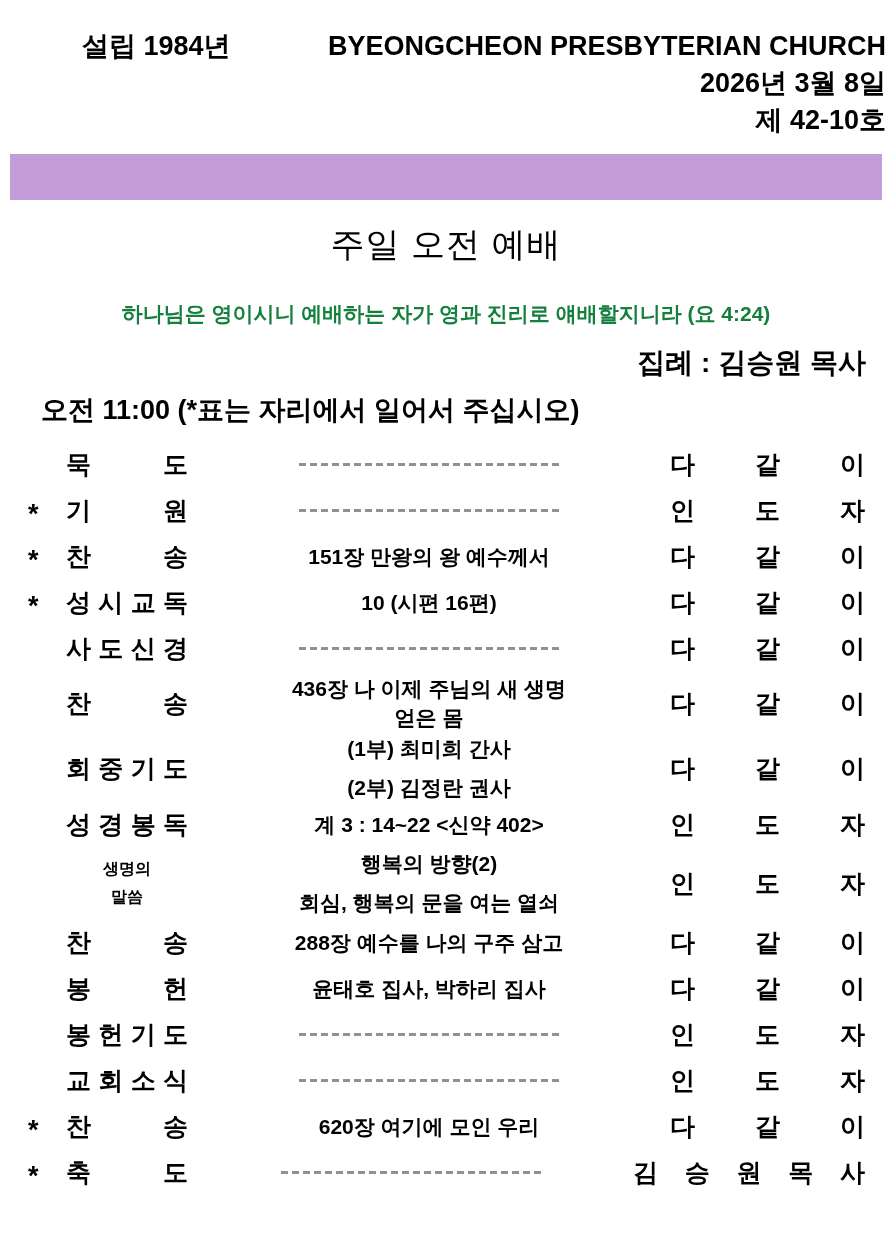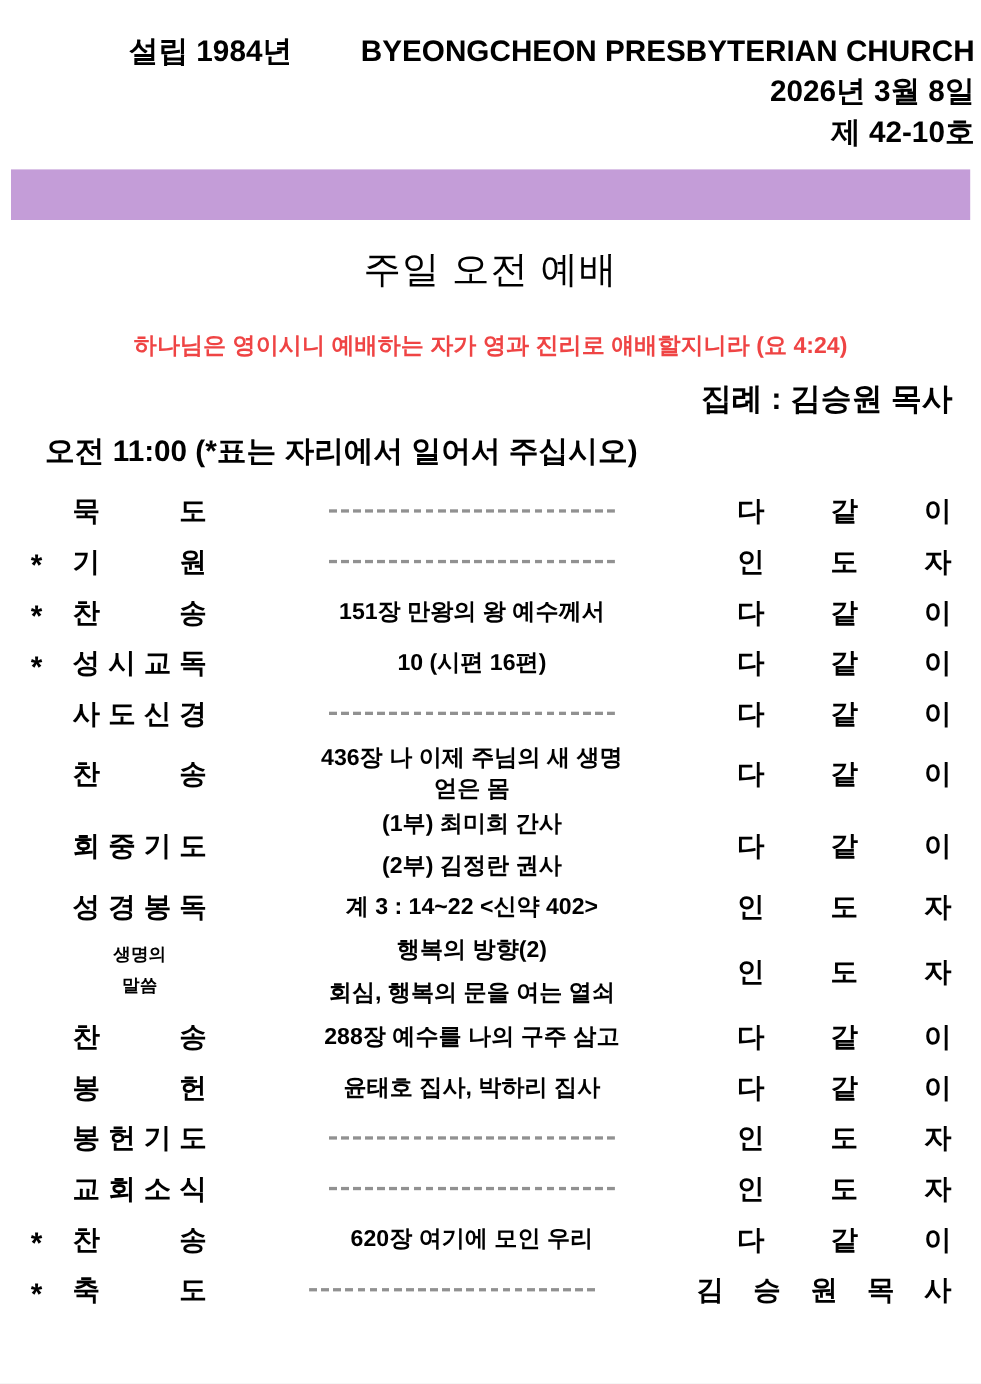--- a/index.html
+++ b/index.html
@@ -4,21 +4,21 @@
 <style>
   html,body { margin:0; padding:0; background:#e8e8e8; }
   .page {
     width:892px; height:1258px; margin:0 auto; background:#ffffff;
     font-family:"Liberation Sans","DejaVu Sans",sans-serif;
     font-weight:700; color:#000; position:relative; overflow:hidden;
     box-sizing:border-box;
   }
   
   .header { padding:28px 6px 0 0; font-size:27px; line-height:36px; text-align:right; }
-  .h-line1 { display:flex; justify-content:space-between; padding-left:117px; }
+  .h-line1 { display:flex; justify-content:space-between; padding-left:82px; }
   .h-line2, .h-line3 { margin-top:1px; }
   
   .banner { height:46px; margin:16px 10px 0 10px; }
   
   .title { text-align:center; font-size:34px; letter-spacing:1px; margin:22px 0 0 0; font-weight:400; }
   .verse { text-align:center; font-size:21px; margin-top:32px; }
   .officiant { text-align:right; font-size:28px; padding-right:26px; margin-top:16px; }
   .time-note { font-size:27px; padding-left:41px; margin-top:10px; }
   
   .order { margin-top:13px; padding:0 27px 0 28px; }
@@ -47,21 +47,21 @@
       <span>BYEONGCHEON PRESBYTERIAN CHURCH</span>
     </div>
     <div class="h-line2">2026년 3월 8일</div>
     <div class="h-line3">제 42-10호</div>
   </header>
 
   <div class="banner" style="background: rgb(196, 157, 216);"></div>
 
   <h1 class="title">주일 오전 예배</h1>
 
-  <div class="verse" style="color: #ef4444;">하나님은 영이시니 예배하는 자가 영과 진리로 얘배할지니라 (요 4:24)</div>
+  <div class="verse" style="color: #15803d;">하나님은 영이시니 예배하는 자가 영과 진리로 얘배할지니라 (요 4:24)</div>
 
   <div class="officiant">집례 : 김승원 목사</div>
 
   <div class="time-note">오전 11:00 (*표는 자리에서 일어서 주십시오)</div>
 
   <div class="order" id="order-rows">
       <div class="row">
         <div class="cell star"></div>
         <div class="cell item">
           <div class="ichar">묵</div>

